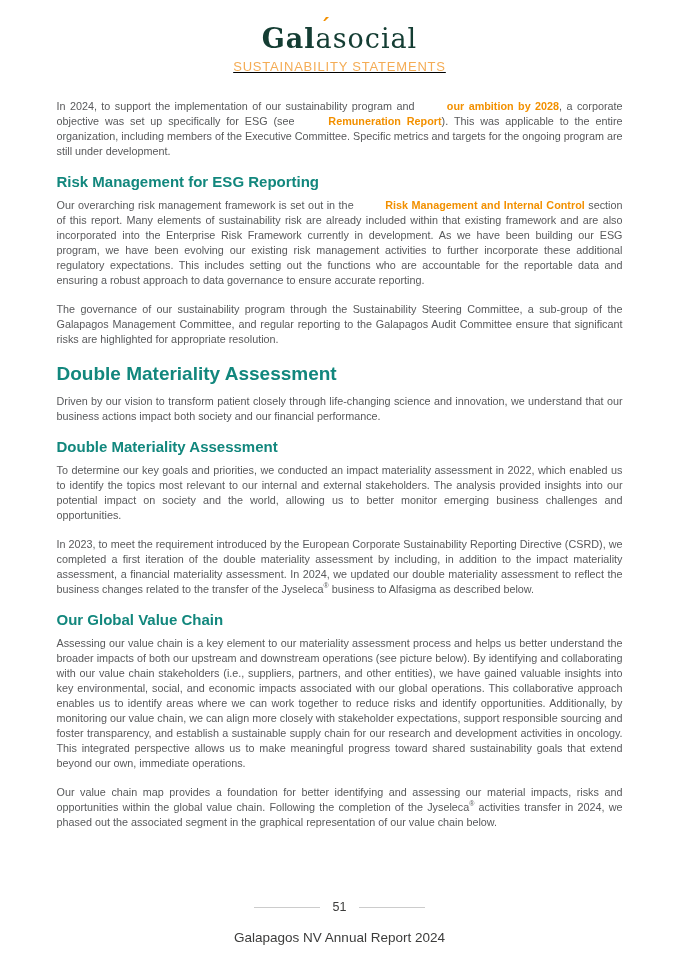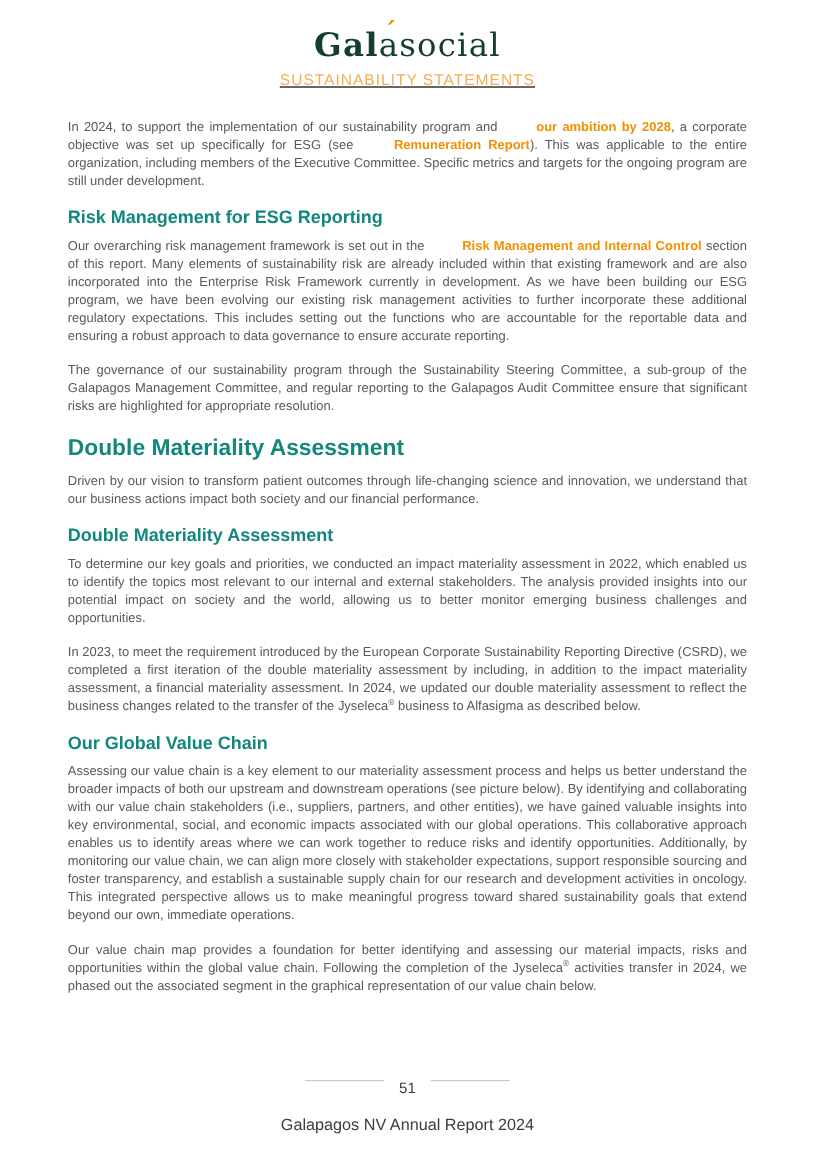--- a/index.html
+++ b/index.html
@@ -83,20 +83,21 @@
     line-height:0;
   }
   .page-footer{
     position:absolute;
     left:0;right:0;
     bottom:15px;
     text-align:center;
   }
   .pagenum-row{
     display:flex;
+    align-items:center;
     justify-content:center;
     gap:13px;
   }
   .pagenum-row .rule{
     width:66px;height:0;
     border-top:1px solid var(--footer-line);
   }
   .page-number{
     font-size:12.5px;
     color:var(--footer-text);
@@ -116,21 +117,21 @@
   </div>
   <div class="page-subtitle">SUSTAINABILITY STATEMENTS</div>
 </header>
 
 <main class="content" id="content">
     <p><span>In 2024, to support the implementation of our sustainability program and </span><span class="inline-link">our ambition by 2028</span><span>, a corporate objective was set up specifically for ESG (see </span><span class="inline-link">Remuneration Report</span><span>). This was applicable to the entire organization, including members of the Executive Committee. Specific metrics and targets for the ongoing program are still under development.</span></p>
     <div class="h2">Risk Management for ESG Reporting</div>
     <p><span>Our overarching risk management framework is set out in the </span><span class="inline-link">Risk Management and Internal Control</span><span> section of this report. Many elements of sustainability risk are already included within that existing framework and are also incorporated into the Enterprise Risk Framework currently in development. As we have been building our ESG program, we have been evolving our existing risk management activities to further incorporate these additional regulatory expectations. This includes setting out the functions who are accountable for the reportable data and ensuring a robust approach to data governance to ensure accurate reporting.</span></p>
     <p><span>The governance of our sustainability program through the Sustainability Steering Committee, a sub-group of the Galapagos Management Committee, and regular reporting to the Galapagos Audit Committee ensure that significant risks are highlighted for appropriate resolution.</span></p>
     <div class="h1">Double Materiality Assessment</div>
-    <p><span>Driven by our vision to transform patient outcomes through life-changing science and innovation, we understand that our business actions impact both society and our financial performance.</span></p>
+    <p><span>Driven by our vision to transform patient closely through life-changing science and innovation, we understand that our business actions impact both society and our financial performance.</span></p>
     <div class="h2">Double Materiality Assessment</div>
     <p><span>To determine our key goals and priorities, we conducted an impact materiality assessment in 2022, which enabled us to identify the topics most relevant to our internal and external stakeholders. The analysis provided insights into our potential impact on society and the world, allowing us to better monitor emerging business challenges and opportunities.</span></p>
     <p><span>In 2023, to meet the requirement introduced by the European Corporate Sustainability Reporting Directive (CSRD), we completed a first iteration of the double materiality assessment by including, in addition to the impact materiality assessment, a financial materiality assessment. In 2024, we updated our double materiality assessment to reflect the business changes related to the transfer of the Jyseleca</span><span class="sup">®</span><span> business to Alfasigma as described below.</span></p>
     <div class="h2">Our Global Value Chain</div>
     <p><span>Assessing our value chain is a key element to our materiality assessment process and helps us better understand the broader impacts of both our upstream and downstream operations (see picture below). By identifying and collaborating with our value chain stakeholders (i.e., suppliers, partners, and other entities), we have gained valuable insights into key environmental, social, and economic impacts associated with our global operations. This collaborative approach enables us to identify areas where we can work together to reduce risks and identify opportunities. Additionally, by monitoring our value chain, we can align more closely with stakeholder expectations, support responsible sourcing and foster transparency, and establish a sustainable supply chain for our research and development activities in oncology. This integrated perspective allows us to make meaningful progress toward shared sustainability goals that extend beyond our own, immediate operations.</span></p>
     <p><span>Our value chain map provides a foundation for better identifying and assessing our material impacts, risks and opportunities within the global value chain. Following the completion of the Jyseleca</span><span class="sup">®</span><span> activities transfer in 2024, we phased out the associated segment in the graphical representation of our value chain below.</span></p>
   </main>
 
 <footer class="page-footer">
   <div class="pagenum-row">

